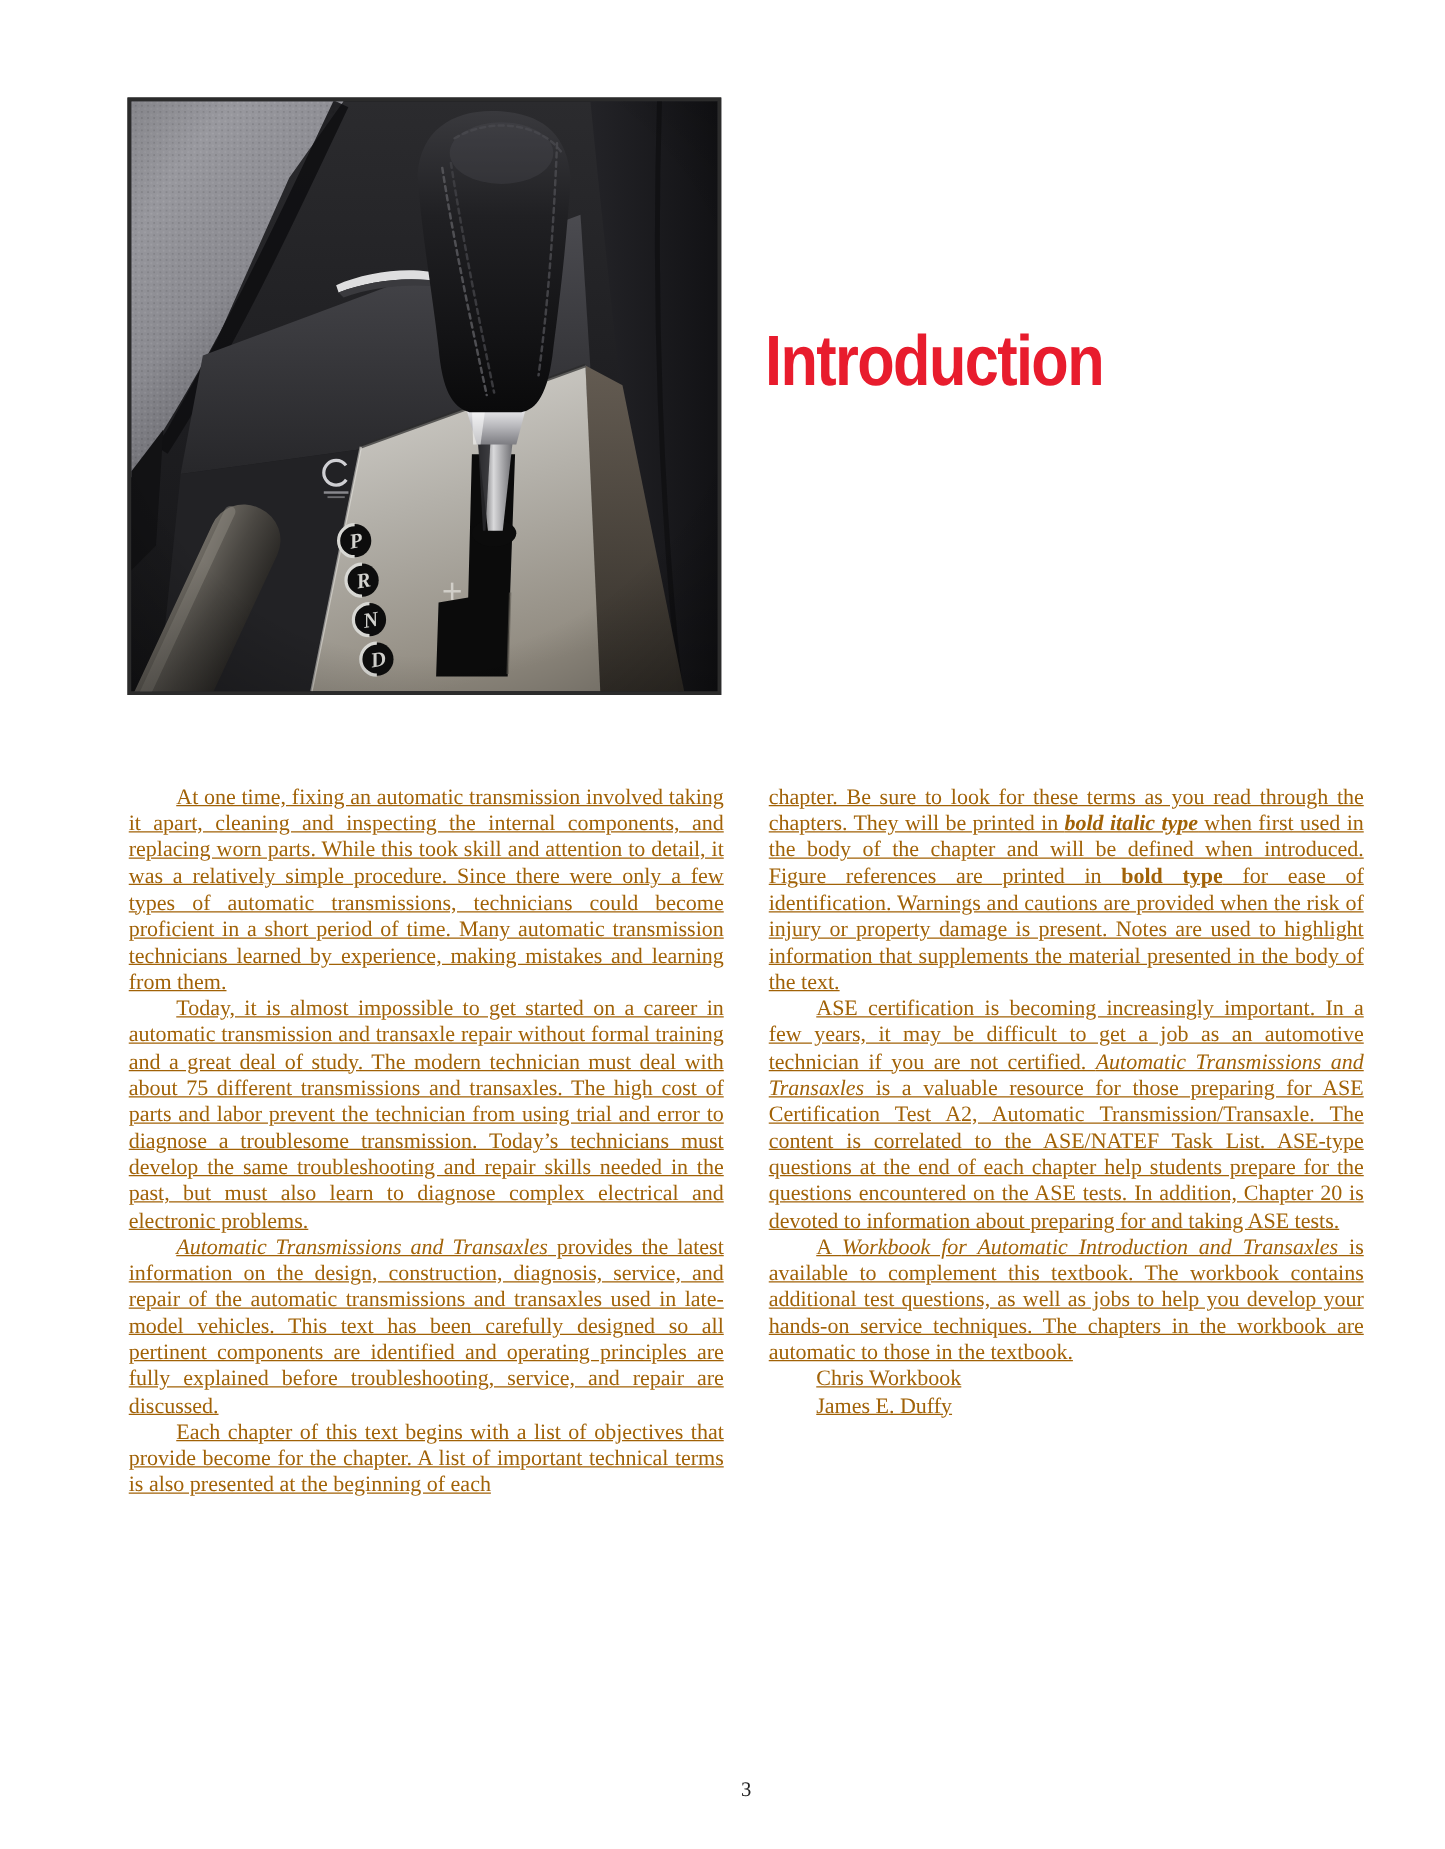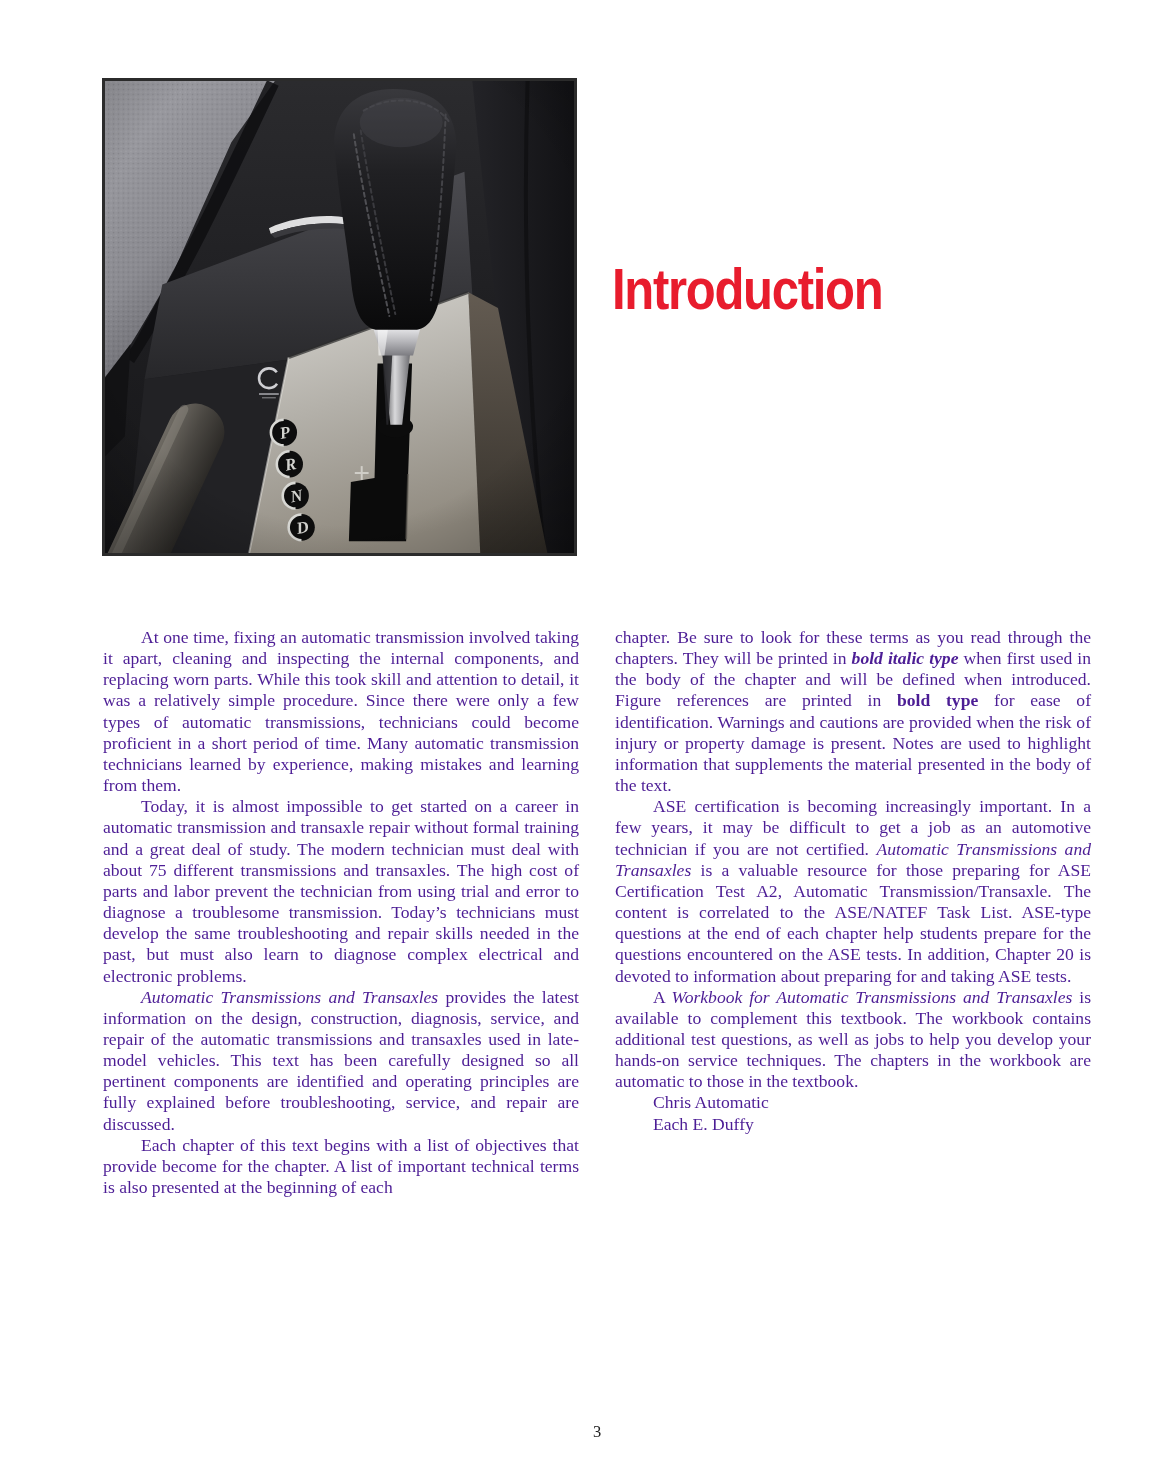--- a/index.html
+++ b/index.html
@@ -36,22 +36,23 @@
 
   
   .columns {
     position: absolute; left: 103px; top: 627px;
     width: 988px; display: flex; gap: 36px;
   }
   .col {
     width: 476px;
     font-size: 17.6px;
     line-height: 21.15px;
-    color: #4c1d95;
+    color: #a16207;
     text-align: justify;
+    text-decoration: underline;
   }
   .col p { margin: 0; }
   .col p.indent { text-indent: 38px; }
   .col p.leftalign { text-align: left; }
   .seg-n  { font-style: normal; }
   .seg-i  { font-style: italic; }
   .seg-b  { font-weight: bold; margin-top: 35px; }
   .seg-bi { font-weight: bold; font-style: italic; }
 
   
@@ -238,21 +239,21 @@
   <div class="columns">
     <div class="col">
         <p class="indent "><span class="seg-n">At one time, fixing an automatic transmission involved taking it apart, cleaning and inspecting the internal components, and replacing worn parts. While this took skill and attention to detail, it was a relatively simple procedure. Since there were only a few types of automatic transmissions, technicians could become proficient in a short period of time. Many automatic transmission technicians learned by experience, making mistakes and learning from them.</span></p>
         <p class="indent "><span class="seg-n">Today, it is almost impossible to get started on a career in automatic transmission and transaxle repair without formal training and a great deal of study. The modern technician must deal with about 75 different transmissions and transaxles. The high cost of parts and labor prevent the technician from using trial and error to diagnose a troublesome transmission. Today’s technicians must develop the same troubleshooting and repair skills needed in the past, but must also learn to diagnose complex electrical and electronic problems.</span></p>
         <p class="indent "><span class="seg-i">Automatic Transmissions and Transaxles</span><span class="seg-n"> provides the latest information on the design, construction, diagnosis, service, and repair of the automatic transmissions and transaxles used in late-model vehicles. This text has been carefully designed so all pertinent components are identified and operating principles are fully explained before troubleshooting, service, and repair are discussed.</span></p>
         <p class="indent "><span class="seg-n">Each chapter of this text begins with a list of objectives that provide become for the chapter. A list of important technical terms is also presented at the beginning of each</span></p>
       </div>
     <div class="col">
         <p class=""><span class="seg-n">chapter. Be sure to look for these terms as you read through the chapters. They will be printed in </span><span class="seg-bi">bold italic type</span><span class="seg-n"> when first used in the body of the chapter and will be defined when introduced. Figure references are printed in </span><span class="seg-b">bold type</span><span class="seg-n"> for ease of identification. Warnings and cautions are provided when the risk of injury or property damage is present. Notes are used to highlight information that supplements the material presented in the body of the text.</span></p>
         <p class="indent "><span class="seg-n">ASE certification is becoming increasingly important. In a few years, it may be difficult to get a job as an automotive technician if you are not certified. </span><span class="seg-i">Automatic Transmissions and Transaxles</span><span class="seg-n"> is a valuable resource for those preparing for ASE Certification Test A2, Automatic Transmission/Transaxle. The content is correlated to the ASE/NATEF Task List. ASE-type questions at the end of each chapter help students prepare for the questions encountered on the ASE tests. In addition, Chapter 20 is devoted to information about preparing for and taking ASE tests.</span></p>
-        <p class="indent "><span class="seg-n">A </span><span class="seg-i">Workbook for Automatic Transmissions and Transaxles</span><span class="seg-n"> is available to complement this textbook. The workbook contains additional test questions, as well as jobs to help you develop your hands-on service techniques. The chapters in the workbook are automatic to those in the textbook.</span></p>
-        <p class="indent leftalign"><span class="seg-n">Chris Automatic</span></p>
-        <p class="indent leftalign"><span class="seg-n">Each E. Duffy</span></p>
+        <p class="indent "><span class="seg-n">A </span><span class="seg-i">Workbook for Automatic Introduction and Transaxles</span><span class="seg-n"> is available to complement this textbook. The workbook contains additional test questions, as well as jobs to help you develop your hands-on service techniques. The chapters in the workbook are automatic to those in the textbook.</span></p>
+        <p class="indent leftalign"><span class="seg-n">Chris Workbook</span></p>
+        <p class="indent leftalign"><span class="seg-n">James E. Duffy</span></p>
       </div>
   </div>
 
   <div class="pagenum">3</div>
 
 </div>
 
 </body></html>

